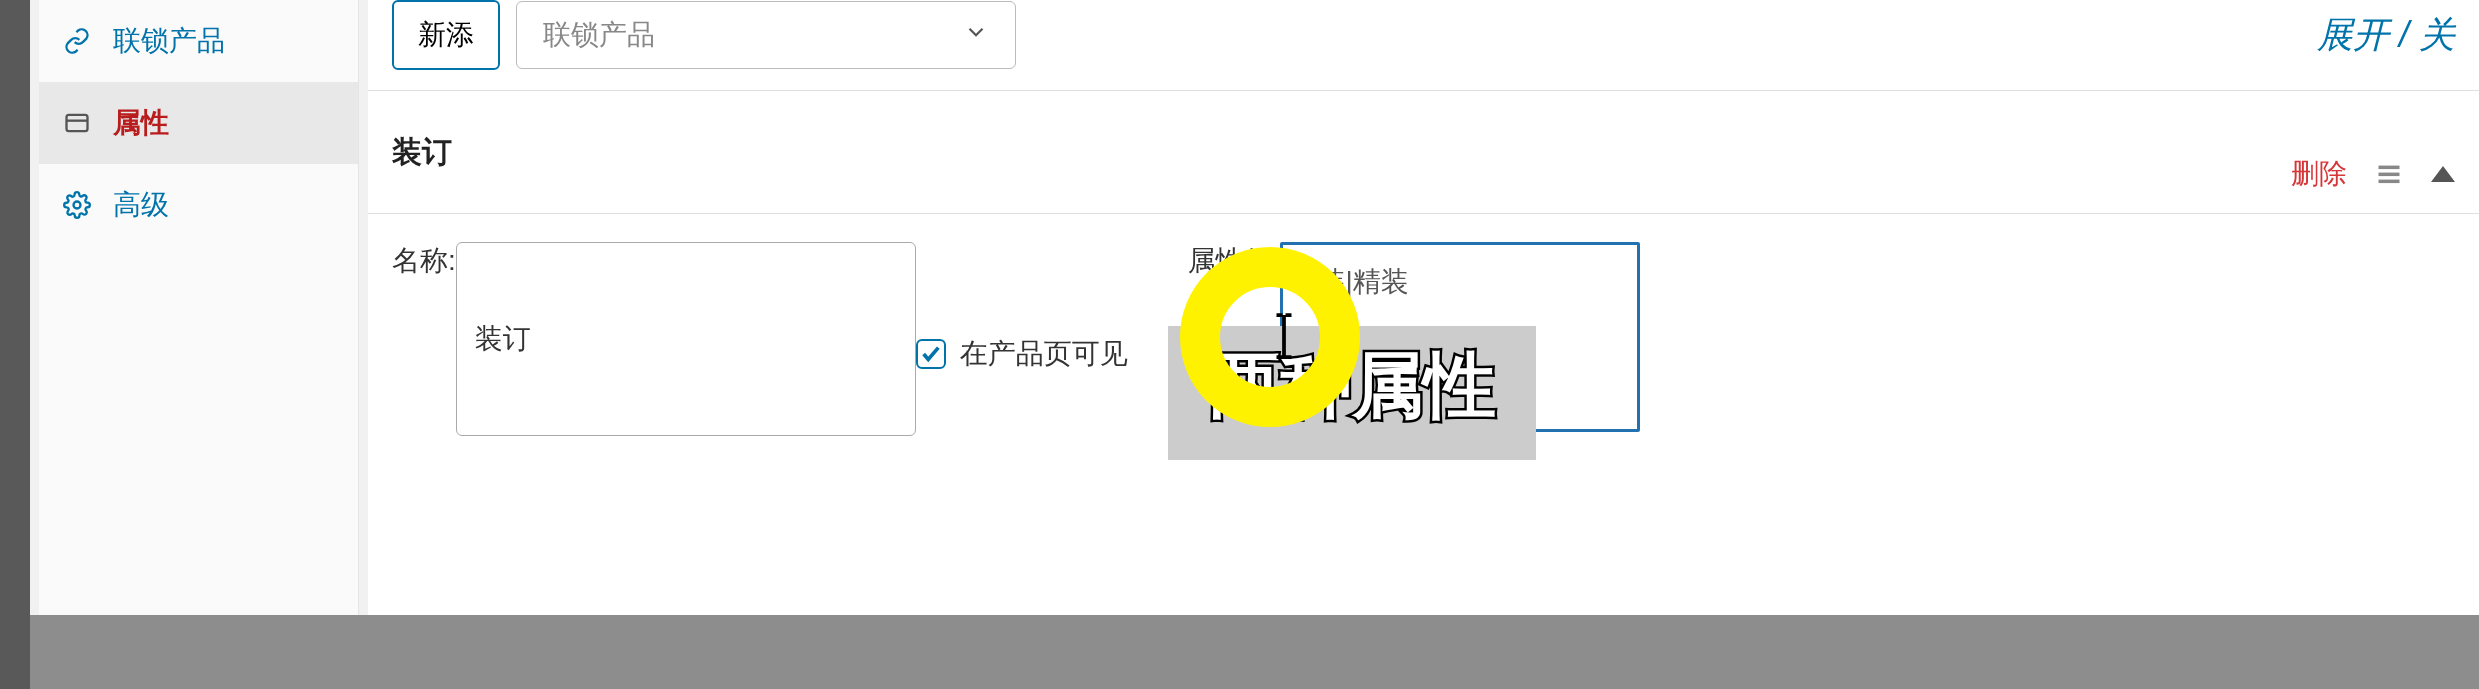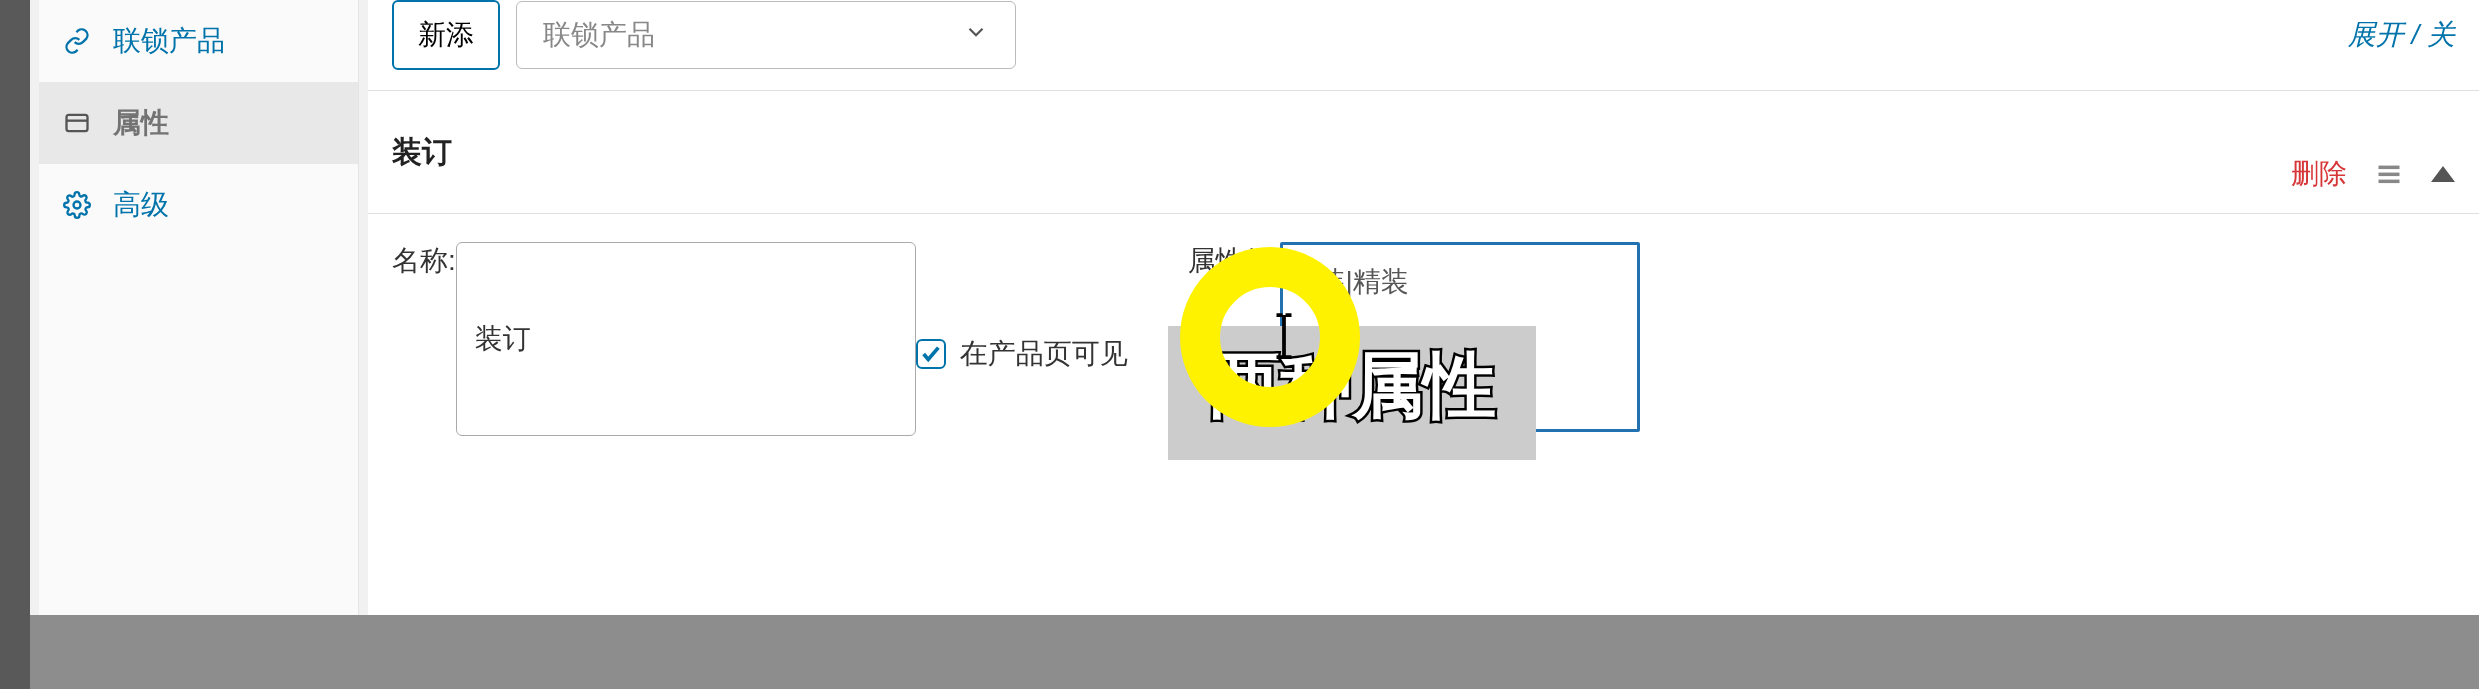--- a/index.html
+++ b/index.html
@@ -1,28 +1,28 @@
 <!DOCTYPE html>
 <html><head>
   <meta charset="utf-8">
   <style>
     * { margin: 0; padding: 0; box-sizing: border-box; font-family: -apple-system, "Segoe UI", "Helvetica Neue", Arial, "PingFang SC", "Microsoft YaHei", sans-serif; }
     body { background: #f1f1f1; overflow: hidden; }
     .container { display: flex; width: 2479px; height: 689px; position: relative; gap: 9px; }
     .dark-strip { width: 30px; background: #595959; }
     .sidebar { width: 320px; background: #fafafa; border-right: 1px solid #e5e5e5; }
     .sidebar-item { display: flex; align-items: center; padding: 22px 24px; font-size: 28px; cursor: pointer; }
-    .sidebar-item.active { background: #e8e8e8; font-weight: 600; color: #737373; }
+    .sidebar-item.active { background: #e8e8e8; font-weight: 600; color: #b91c1c; }
     .sidebar-item:not(.active) { color: #0073aa; }
     .sidebar-item .icon { width: 32px; height: 28px; margin-right: 18px; display: inline-flex; align-items: center; }
     .main { flex: 1; background: #fff; position: relative; }
     .top-row { display: flex; align-items: center; padding: 0 24px 20px; gap: 16px; }
     .btn-primary { border: 2px solid #0073aa; color: #000000; background: #fff; padding: 14px 24px; font-size: 28px; border-radius: 6px; font-weight: 500; cursor: pointer; }
     .dropdown { display: flex; align-items: center; justify-content: space-between; border: 1.5px solid #bbb; border-radius: 6px; padding: 14px 26px; width: 500px; font-size: 28px; color: #888; background: #fff; cursor: pointer; }
-    .expand-link { margin-left: auto; color: #0073aa; font-style: italic; font-size: 28px; cursor: pointer; }
+    .expand-link { margin-left: auto; color: #0073aa; font-style: italic; font-size: 36px; cursor: pointer; }
     .attr-header { display: flex; align-items: center; padding: 20px 24px; border-top: 1px solid #e0e0e0; border-bottom: 1px solid #e0e0e0; }
     .attr-title { font-size: 30px; font-weight: 700; color: #222; }
     .attr-header-right { margin-left: auto; display: flex; align-items: center; gap: 28px; margin-top: 44px; }
     .delete-link { color: #d63638; font-size: 28px; cursor: pointer; }
     .drag-icon { color: #888; }
     .triangle-up { width: 0; height: 0; border-left: 12px solid transparent; border-right: 12px solid transparent; border-bottom: 16px solid #555; }
     .attr-body { display: flex; padding: 28px 24px 10px; gap: 60px; }
     .left-col { display: flex; flex-direction: row; }
     .field-label { font-size: 28px; color: #333; margin-bottom: 14px; }
     .text-input { border: 1.5px solid #aaa; border-radius: 6px; padding: 14px 18px; font-size: 28px; width: 460px; color: #333; }

